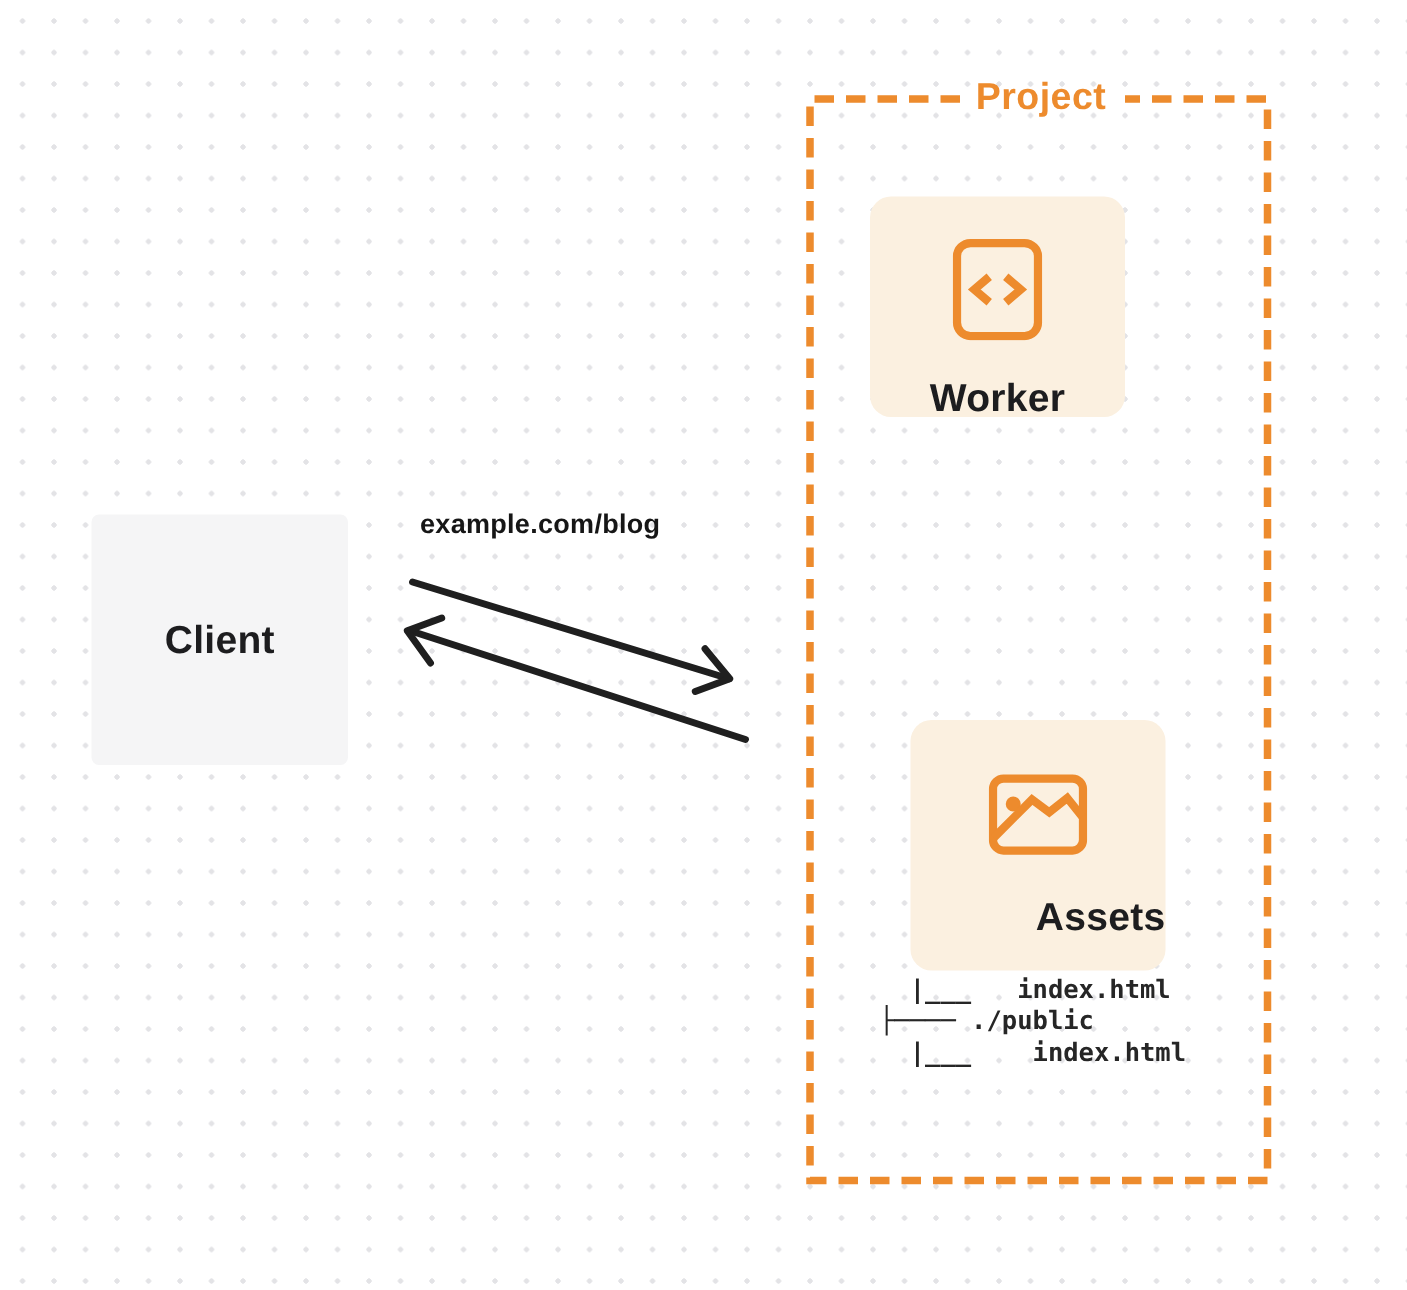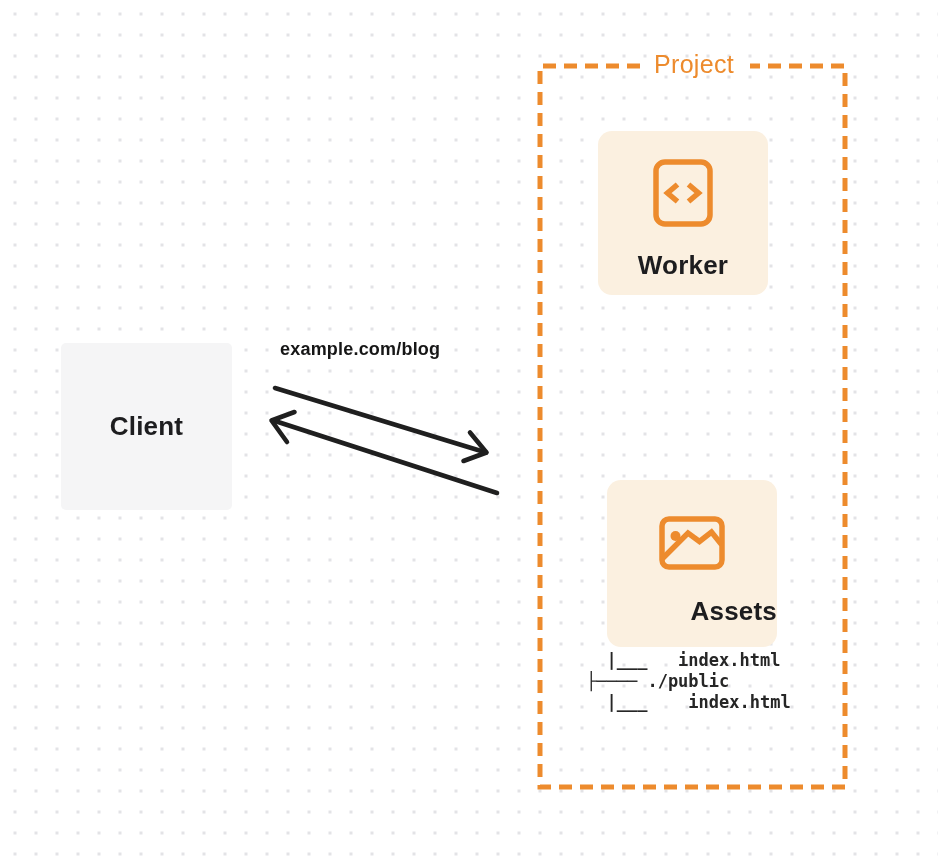--- a/index.html
+++ b/index.html
@@ -25,25 +25,25 @@
   }
   .client-card .card-label{position:static;}
 
   .url-label{
     position:absolute;left:280px;top:339px;
     font-size:18px;font-weight:700;color:#161616;letter-spacing:.2px;text-align:right;
   }
 
   .project-label{
     position:absolute;left:694px;top:66px;transform:translate(-50%,-54%);
-    font-size:25px;font-weight:400;color:var(--accent-orange);letter-spacing:.3px;
+    font-size:25px;font-weight:700;color:var(--accent-orange);letter-spacing:.3px;
   }
 
   .card{position:absolute;background:var(--card-cream);border-radius:14px;}
-  .worker-card{left:598px;top:131px;width:170px;height:164px;}
+  .worker-card{left:580px;top:131px;width:170px;height:147px;}
   .assets-card{left:607px;top:480px;width:170px;height:167px;}
   .card-icon{position:absolute;left:50%;transform:translateX(-50%);}
   .worker-card .card-icon{top:28px;}
   .assets-card .card-icon{top:36px;}
   .card-label{
     position:absolute;left:0;right:0;text-align:center;
     font-size:26px;font-weight:700;color:#1D1D1F;letter-spacing:.2px;
   }
   .worker-card .card-label{top:119px;}
   .assets-card .card-label{top:116px;text-align:right;}

